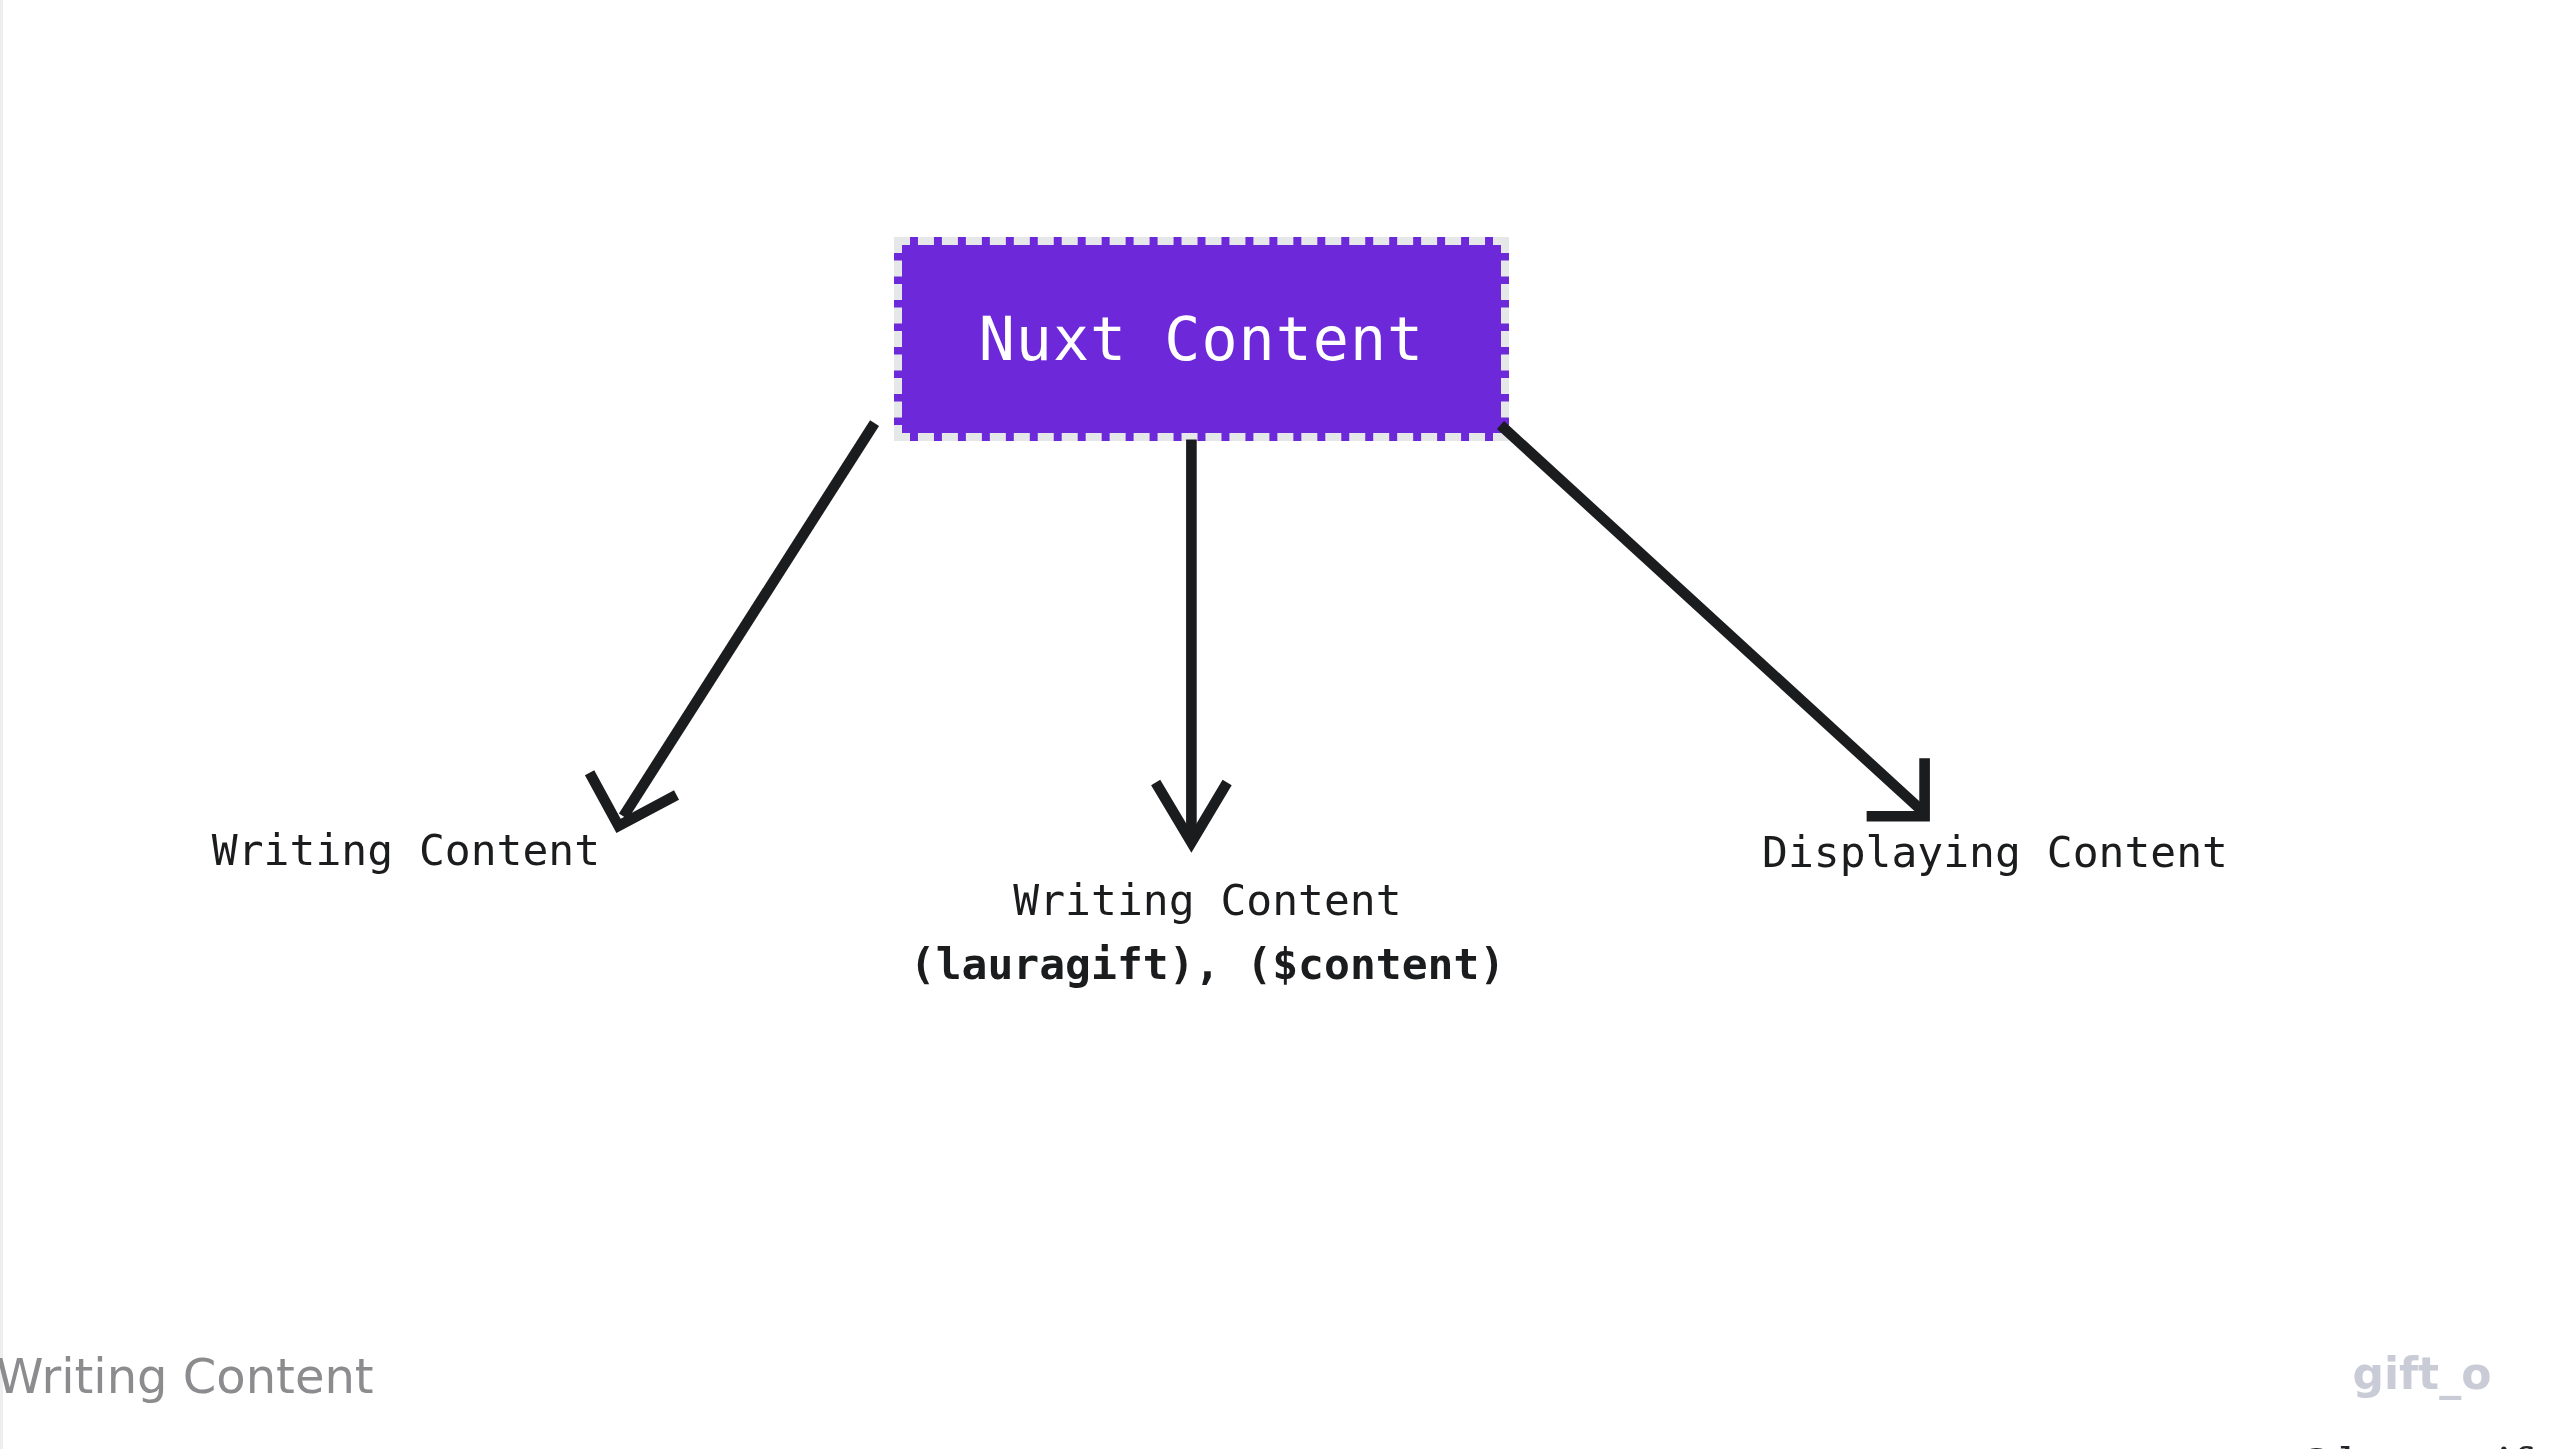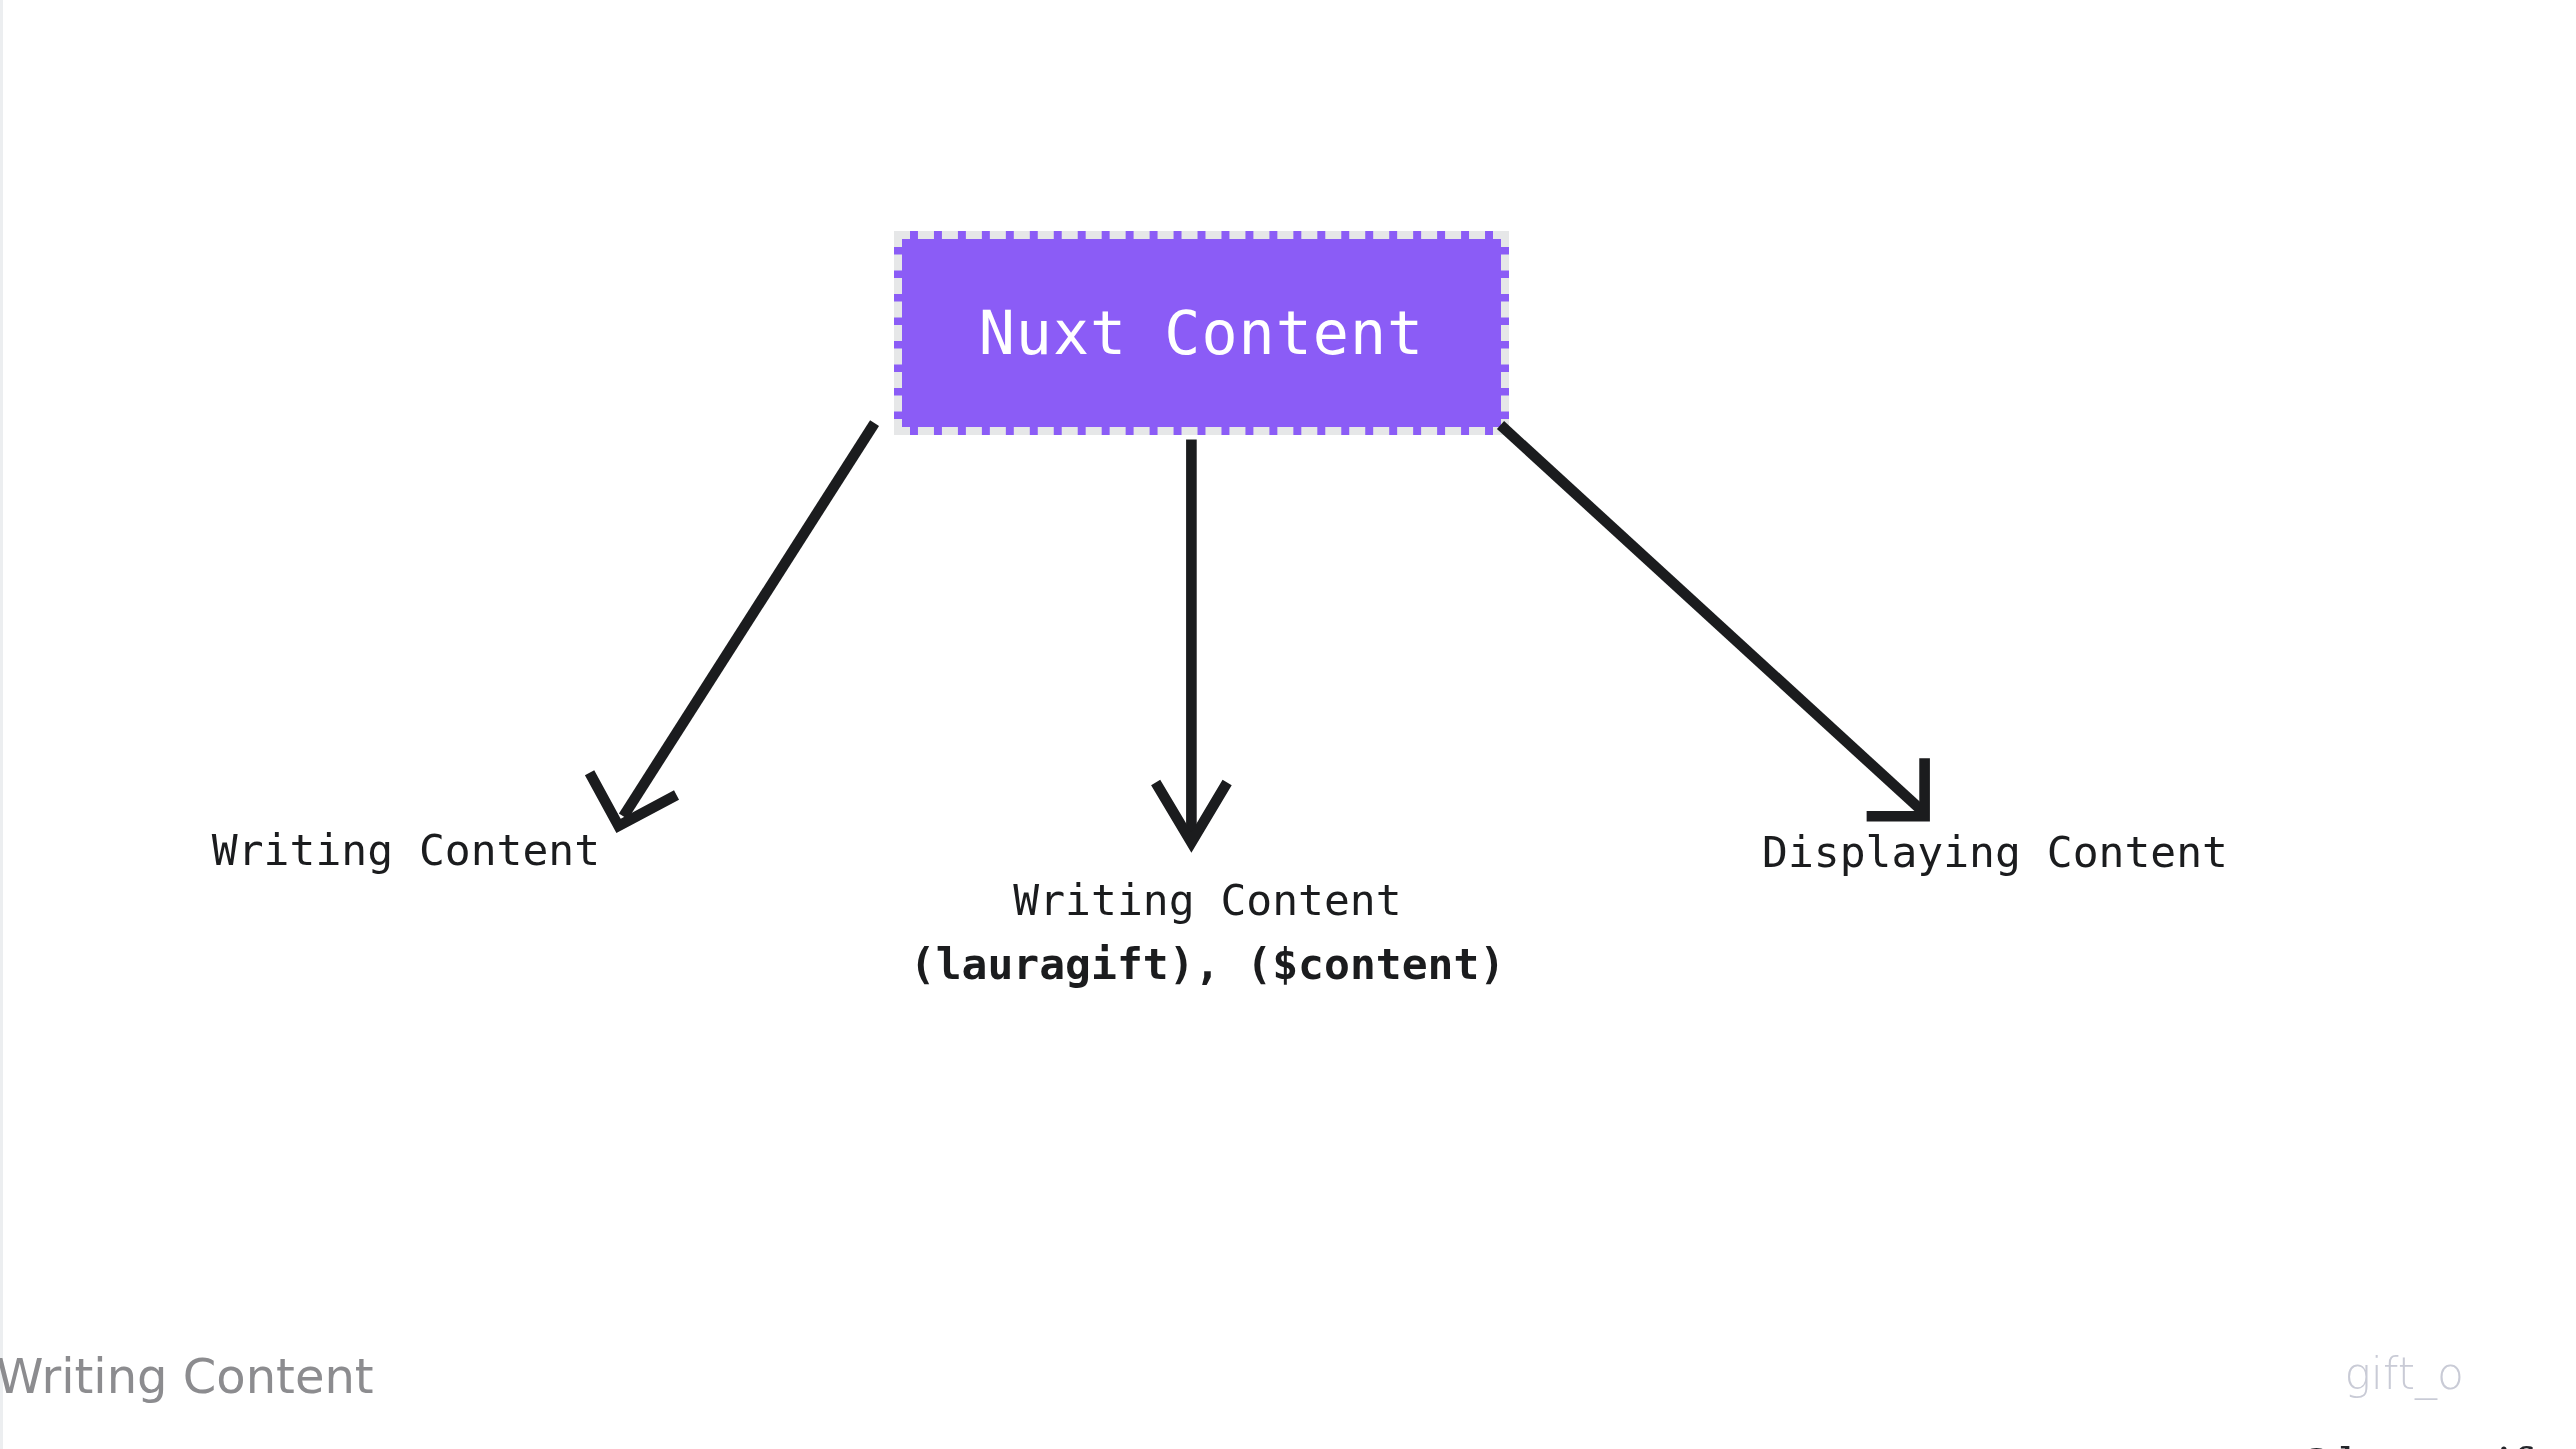--- a/index.html
+++ b/index.html
@@ -22,24 +22,24 @@
     top: 0;
     width: 2.9px;
     height: 100%;
     background: #eceef0;
   }
 
   
   .root-node {
     position: absolute;
     left: 894px;
-    top: 231px;
+    top: 237px;
     width: 599px;
     height: 188px;
-    background: #8b5cf6;
+    background: #6d28d9;
     border: 8.7px dashed #e6e7e8;
     box-sizing: content-box;
     display: flex;
     align-items: center;
     justify-content: center;
   }
   .root-node-label {
     color: #ffffff;
     font-family: "DejaVu Sans Mono", "Liberation Mono", monospace;
     font-size: 60px;
@@ -108,27 +108,28 @@
     line-height: 1;
     white-space: pre;
   }
   .footer-handle .handle-main {
     position: relative;
     z-index: 2;
     color: #24262b;
   }
   .footer-handle .handle-ghost {
     position: absolute;
-    left: 114px;
+    left: 122px;
     top: 5.8px;
     z-index: 1;
     color: #c9cbd6;
     font-family: "DejaVu Sans", "Liberation Sans", sans-serif;
     font-size: 44px;
     white-space: pre;
+    font-weight: bold;
   }
 </style>
 </head>
 <body>
 
 <div id="slide">
 
   <div class="edge-strip"></div>
 
   <div class="root-node">

